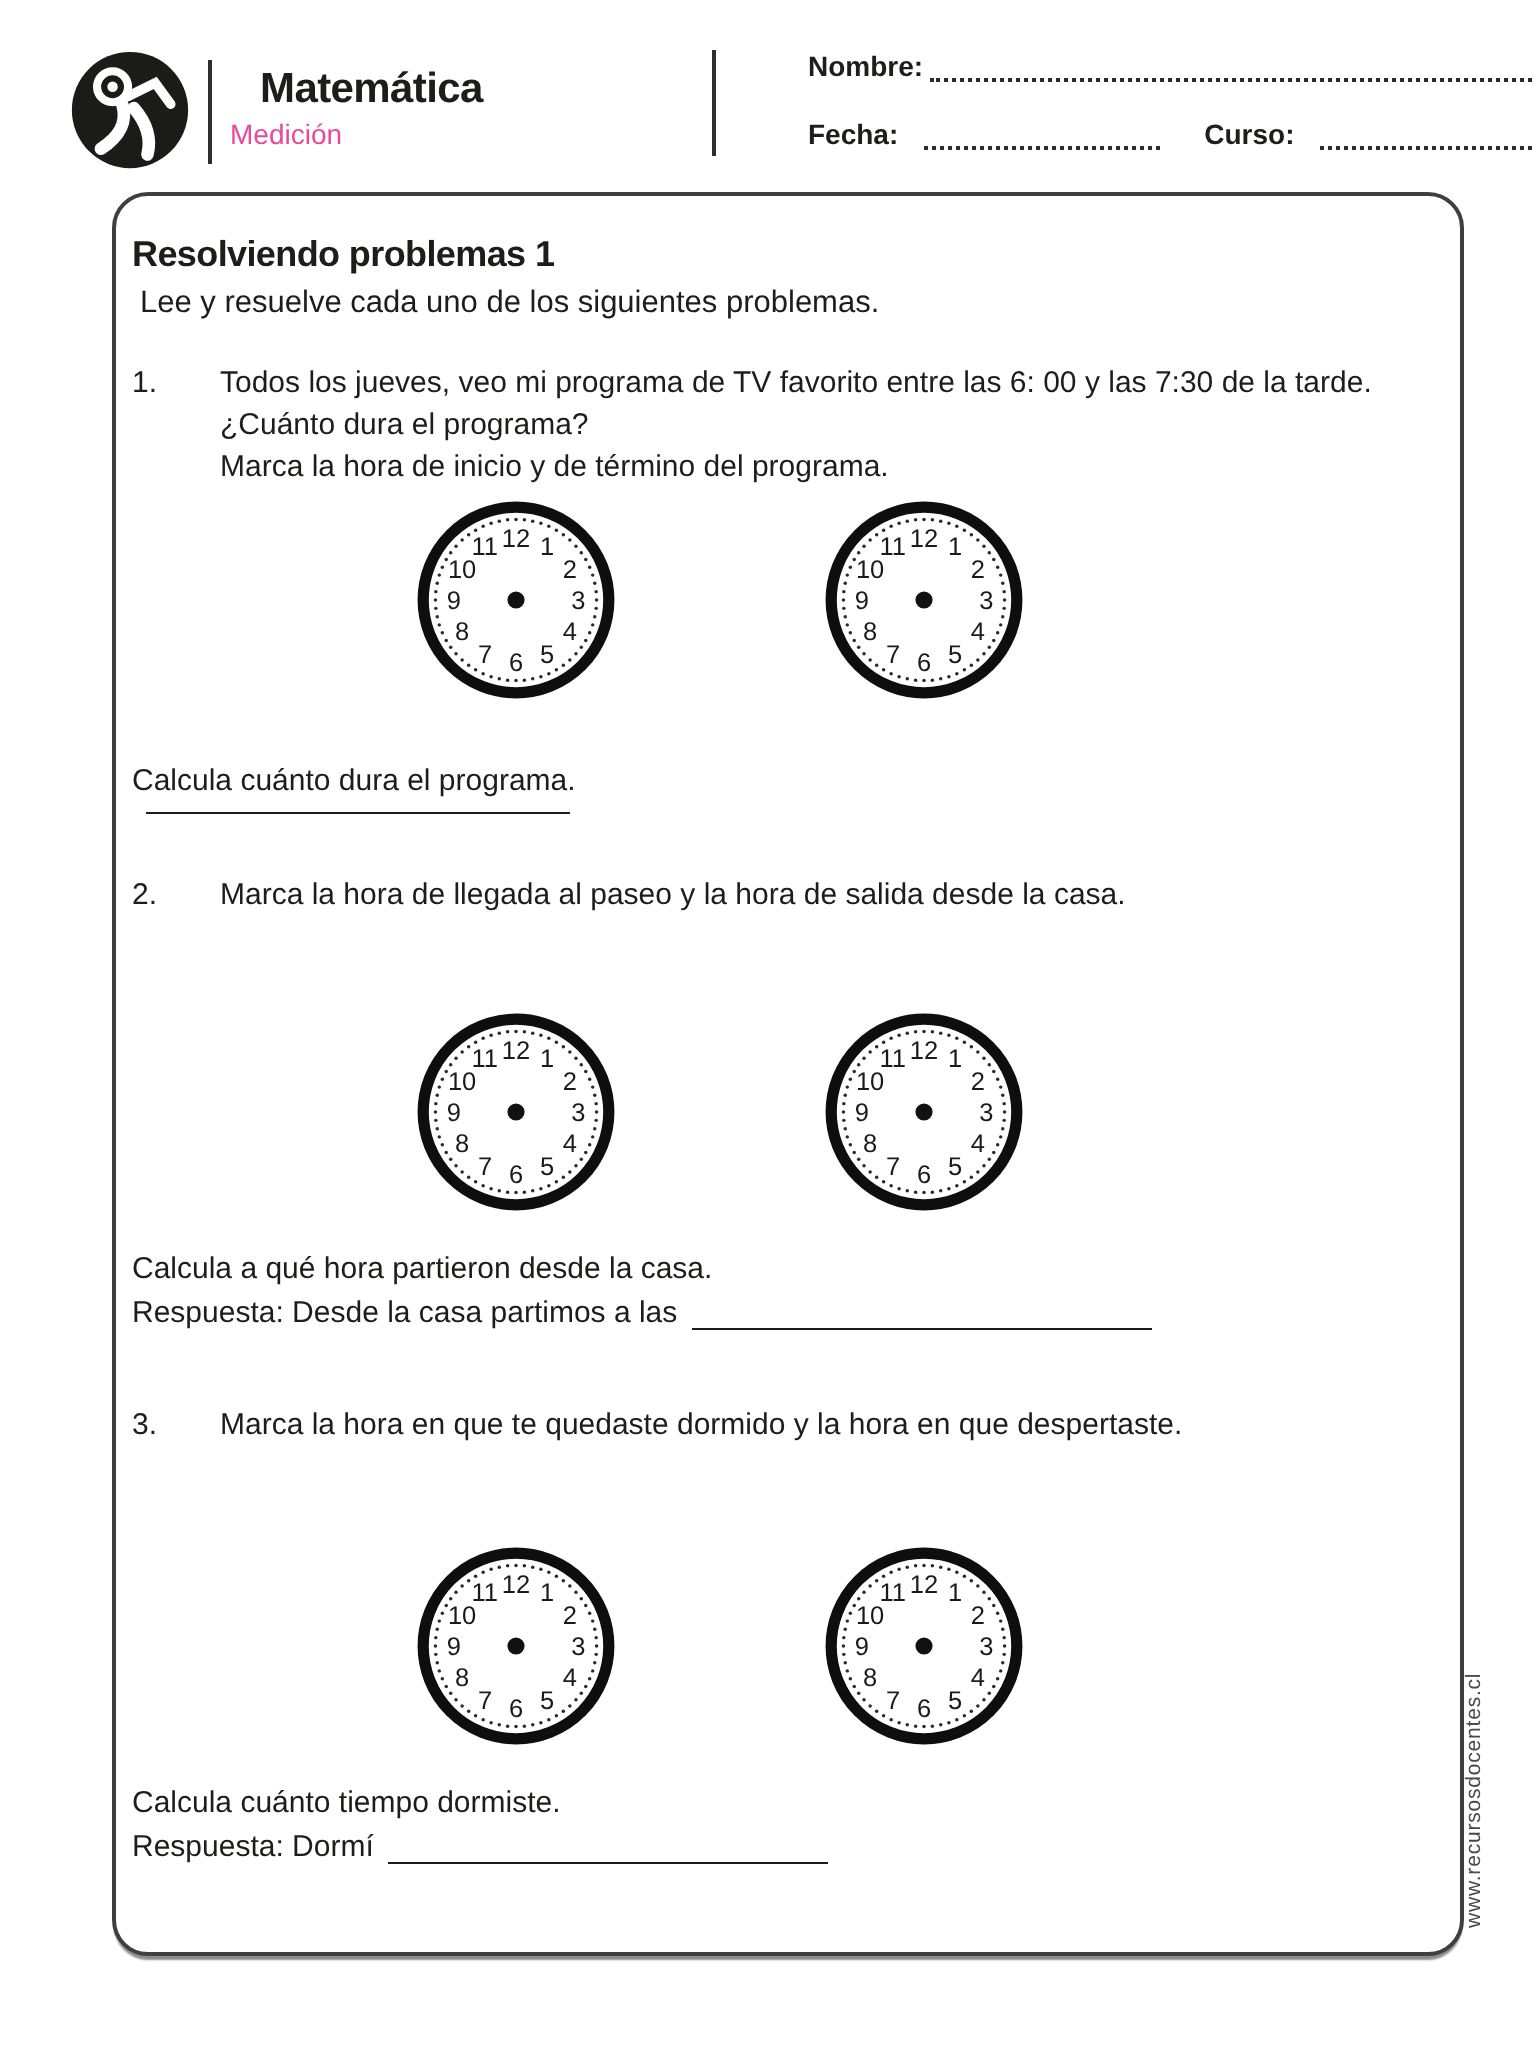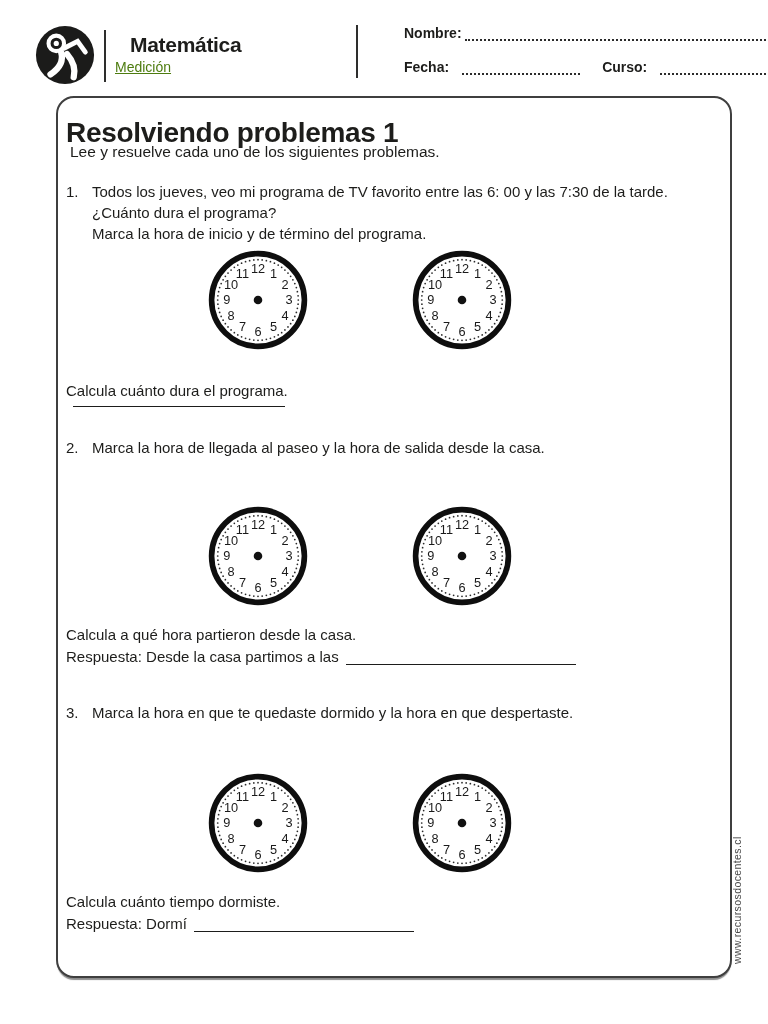--- a/index.html
+++ b/index.html
@@ -4,41 +4,41 @@
 <style>
   html,body{margin:0;padding:0;}
   body{
     width:768px;height:1024px;position:relative;background:#ffffff;
     font-family:"Liberation Sans",sans-serif;color:#1d1d1b;overflow:hidden;
   }
   
   .logo-wrap{position:absolute;left:34px;top:24px;width:62px;height:62px;}
   .logo-divider{position:absolute;left:104px;top:30px;width:2px;height:52px;background:#2e2e2d;}
   .subject{position:absolute;left:130px;top:33px;font-size:21px;font-weight:bold;letter-spacing:-0.3px;}
-  .unit{position:absolute;left:115px;top:59px;font-size:14px;color:#4d7c0f;text-decoration:underline;}
+  .unit{position:absolute;left:115px;top:59px;font-size:14px;color:#ec4899;}
   .fields-divider{position:absolute;left:356px;top:25px;width:2px;height:53px;background:#2e2e2d;}
   .field-label{font-size:14px;font-weight:bold;color:#1d1d1b;white-space:nowrap;}
   .field-row{position:absolute;display:flex;align-items:flex-end;padding-left:39px;}
   .row-name{left:365px;top:24px;width:382px;}
   .row-date{left:365px;top:58px;width:382px;gap:10px;}
   .dotline{flex:1;border-bottom:2px dotted #2b2b2b;height:15px;margin-left:3px;}
   .dot-date{flex:0 0 118px;}
   .course-label{margin-left:12px;}
   
   .main-box{
     position:absolute;left:56px;top:96px;width:672px;height:878px;
     border:2px solid #3f3f3f;border-radius:18px;background:#fff;
     box-shadow:0 3px 1px -1px rgba(0,0,0,.45);
   }
-  .ws-title{position:absolute;left:66px;top:117px;font-size:28px;font-weight:bold;letter-spacing:-0.3px;}
+  .ws-title{position:absolute;left:66px;top:117px;font-size:18px;font-weight:bold;letter-spacing:-0.3px;}
   .ws-intro{position:absolute;left:70px;top:143px;font-size:15.5px;}
   .problem{position:absolute;left:66px;width:640px;font-size:15px;line-height:21px;}
   .p1{top:181px;}.p2{top:437px;}.p3{top:702px;}
   .pnum{position:absolute;left:0;top:0;width:26px;font-weight:bold;font-weight:normal;}
-  .ptext{margin-left:26px;max-width:612px;}
+  .ptext{margin-left:44px;max-width:612px;}
   .clock-row{position:absolute;left:207px;display:flex;gap:102px;}
   .r1{top:249px;}.r2{top:505px;}.r3{top:772px;}
   .clock{width:102px;height:102px;}
   .calc-line{position:absolute;left:66px;font-size:15px;}
   .c1{top:370px;margin-top:12px;}.c2{top:626px;}.c3{top:893px;}
   .answer-line{position:absolute;left:66px;font-size:15px;display:flex;align-items:flex-end;}
   .a1{top:392px;}.a2{top:648px;}.a3{top:915px;}
   .blank{display:inline-block;border-bottom:1.6px solid #1d1d1b;height:14px;margin-left:7px;}
   .b1{width:212px;}.b2{width:230px;}.b3{width:220px;}
   

